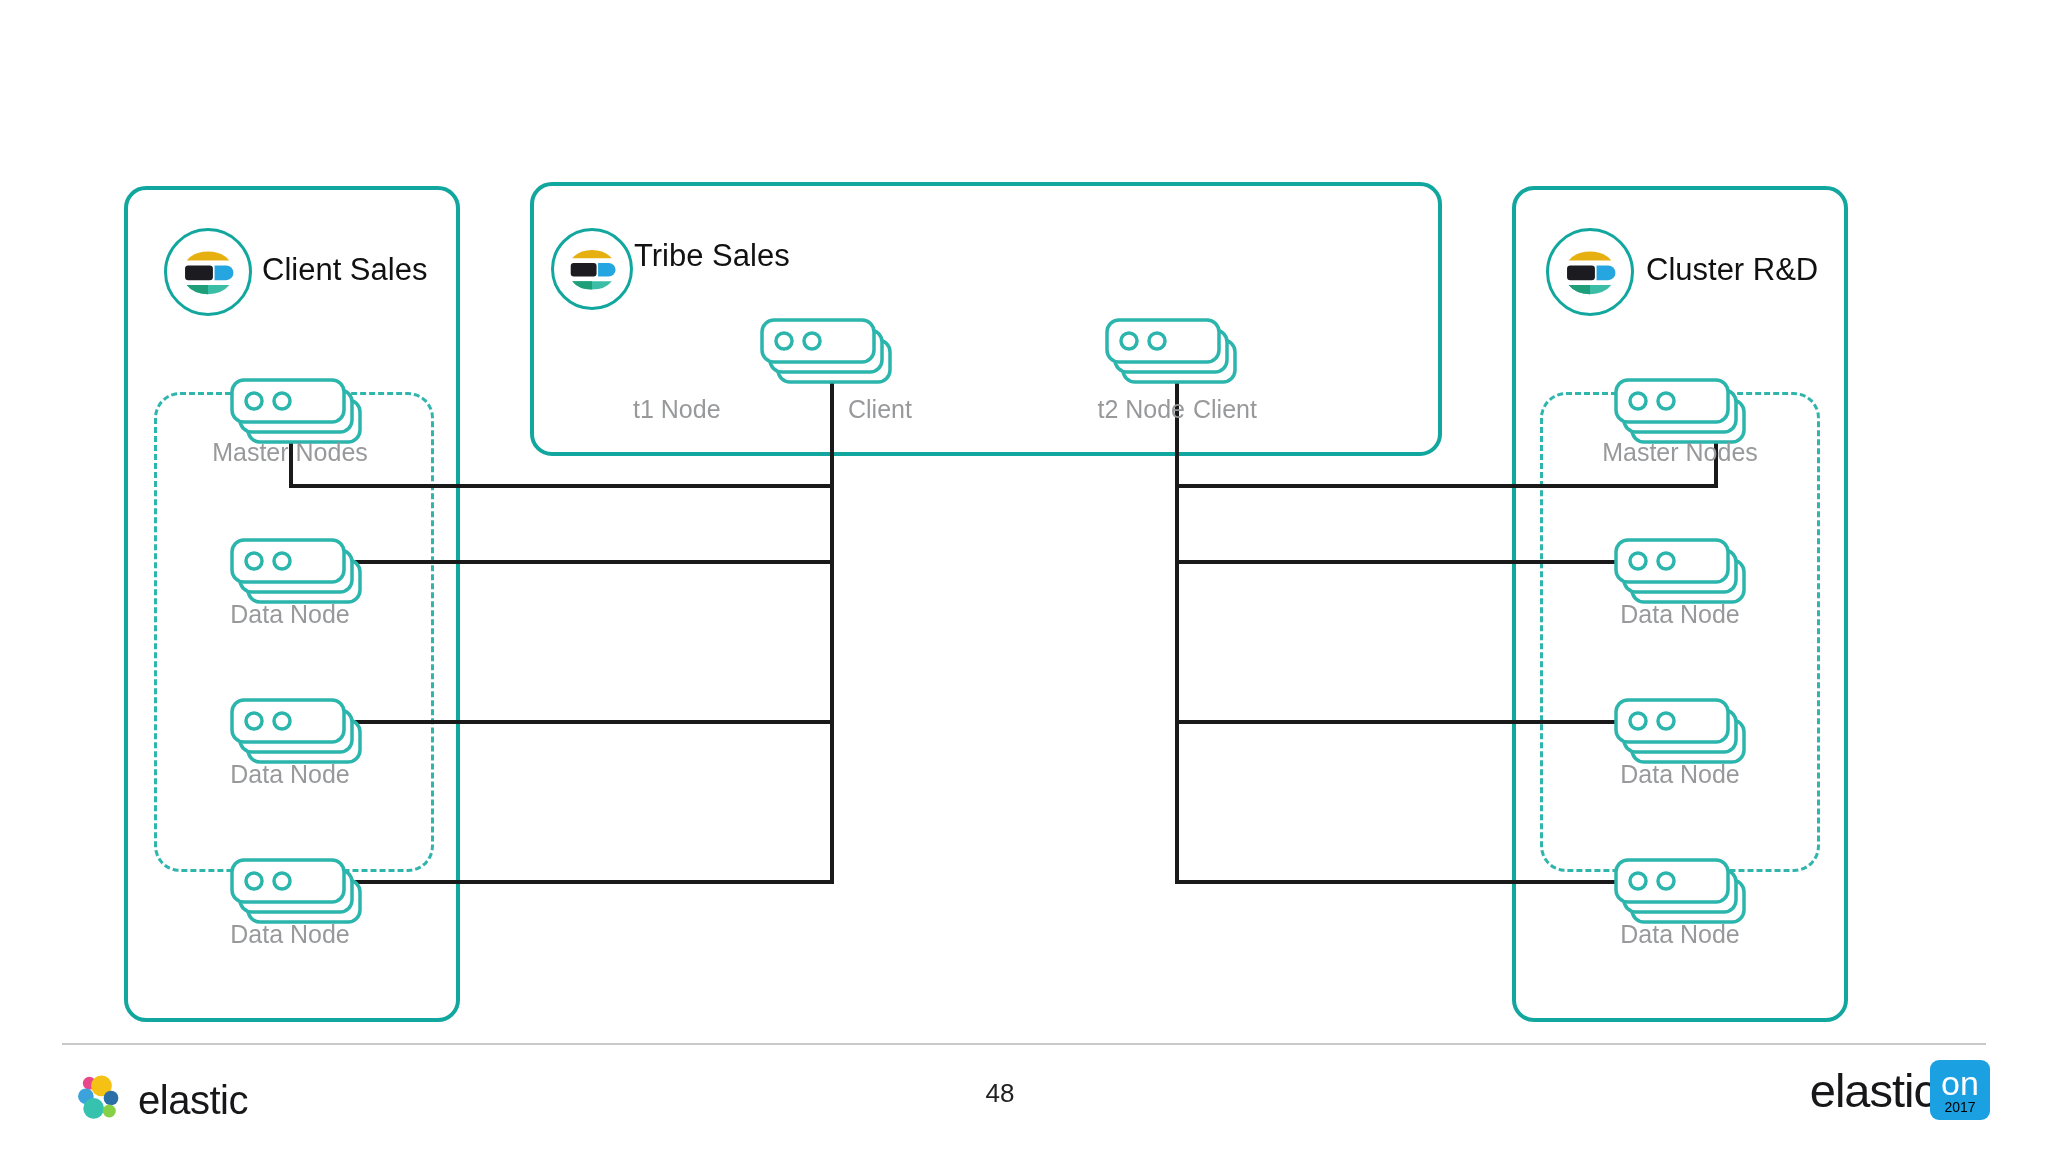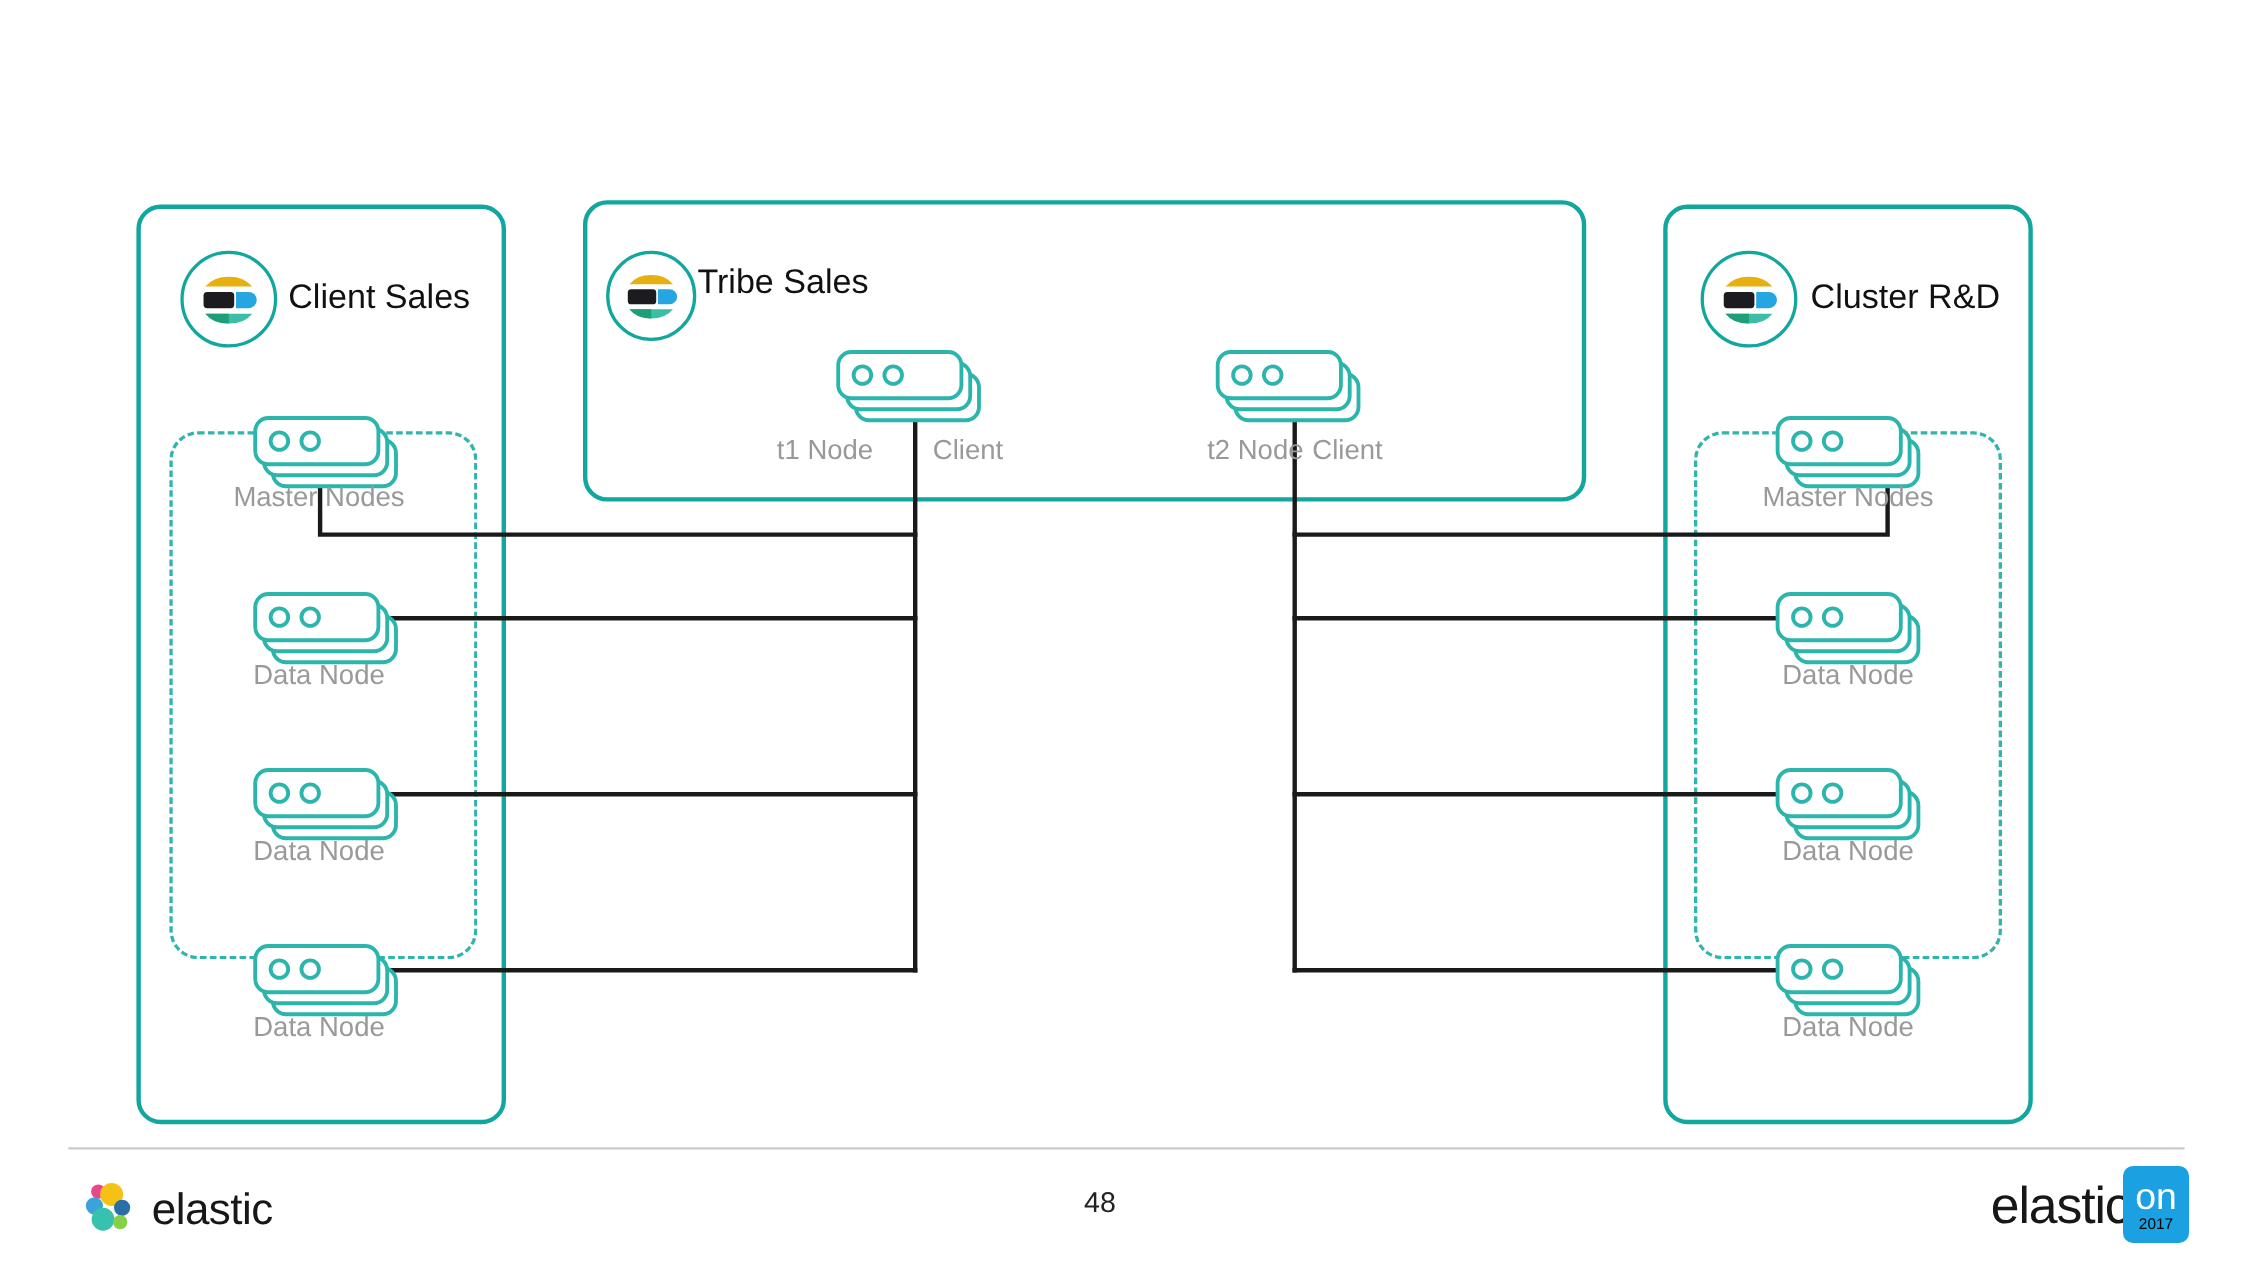--- a/index.html
+++ b/index.html
@@ -77,21 +77,21 @@
   }
   .page-num{
     position:absolute;left:0;top:1078px;width:2000px;
     text-align:center;font-size:26px;color:#222;
   }
   .brand-left{position:absolute;left:72px;top:1072px;display:flex;align-items:center;gap:14px;}
   .brand-left .wordmark{font-size:40px;color:#17171A;letter-spacing:-0.5px;}
   .brand-right{position:absolute;right:58px;top:1060px;display:flex;align-items:center;}
   .brand-right .wordmark{font-size:47px;color:#17171A;letter-spacing:-1px;line-height:1;}
   .on-badge{
-    position:relative;width:60px;height:70px;background:#1BA0E1;border-radius:9px;
+    position:relative;width:60px;height:60px;background:#1BA0E1;border-radius:9px;
     margin-left:-6px;
     display:flex;flex-direction:column;align-items:center;justify-content:center;
   }
   .on-badge .on-txt{color:#fff;font-size:34px;line-height:0.9;margin-top:2px;}
   .on-badge .yr-txt{color:#000000;font-size:14px;line-height:1;margin-top:1px;}
 </style>
 </head>
 <body>
 
 <div class="slide">
@@ -249,21 +249,21 @@
 
   <div class="node-stack" style="left:762px;top:316px;">
     <svg width="140" height="84" viewBox="0 0 140 84">
       <rect x="16" y="24" width="112" height="42" rx="12" fill="#fff" stroke="#2CB5AC" stroke-width="3.5"></rect>
       <rect x="8" y="14" width="112" height="42" rx="12" fill="#fff" stroke="#2CB5AC" stroke-width="3.5"></rect>
       <rect x="0" y="4" width="112" height="42" rx="12" fill="#fff" stroke="#2CB5AC" stroke-width="3.5"></rect>
       <circle cx="22" cy="25" r="8" fill="#fff" stroke="#2CB5AC" stroke-width="3.5"></circle>
       <circle cx="50" cy="25" r="8" fill="#fff" stroke="#2CB5AC" stroke-width="3.5"></circle>
     </svg>
   </div>
-  <div class="node-label" style="left:660px;top:395px;width:180px;text-align:center;">t1 Node</div>
+  <div class="node-label" style="left:633px;top:395px;width:180px;text-align:left;">t1 Node</div>
   <div class="node-label" style="left:848px;top:395px;width:180px;text-align:left;">Client</div>
 
   <div class="node-stack" style="left:1107px;top:316px;">
     <svg width="140" height="84" viewBox="0 0 140 84">
       <rect x="16" y="24" width="112" height="42" rx="12" fill="#fff" stroke="#2CB5AC" stroke-width="3.5"></rect>
       <rect x="8" y="14" width="112" height="42" rx="12" fill="#fff" stroke="#2CB5AC" stroke-width="3.5"></rect>
       <rect x="0" y="4" width="112" height="42" rx="12" fill="#fff" stroke="#2CB5AC" stroke-width="3.5"></rect>
       <circle cx="22" cy="25" r="8" fill="#fff" stroke="#2CB5AC" stroke-width="3.5"></circle>
       <circle cx="50" cy="25" r="8" fill="#fff" stroke="#2CB5AC" stroke-width="3.5"></circle>
     </svg>

